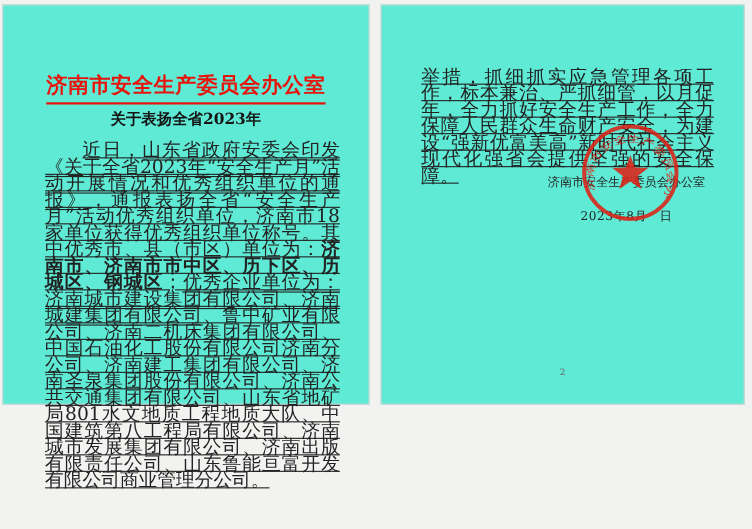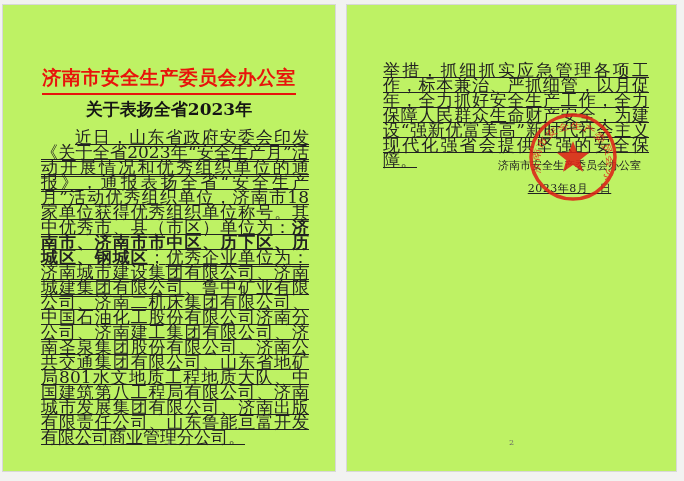--- a/index.html
+++ b/index.html
@@ -5,36 +5,36 @@
   html,body{margin:0;padding:0;}
   body{
     width:684px;height:481px;
     background:#f2f2f1;
     font-family:"DejaVu Serif","Liberation Serif",serif;
     color:#1c1c1c;
     -webkit-font-smoothing:antialiased;
   }
   .viewer{position:relative;width:684px;height:481px;overflow:hidden;}
   .page{
-    position:absolute;top:4px;height:468px;background:#bef264;
+    position:absolute;top:4px;height:364px;background:#5eead4;
     border:1px solid #d8d8d8;box-sizing:border-box;
   }
   .page-1{left:2px;width:334px;}
   .page-2{left:346px;width:331px;}
 
   
   .red-header{margin-top:60px;text-align:center;}
   .red-header .hd{
     display:inline-block;
     font-size:19px;font-weight:bold;letter-spacing:0.5px;
     color:#e8130b;border-bottom:2px solid #e8130b;padding-bottom:2px;
   }
   .doc-title{
     margin-top:6px;text-align:center;font-weight:bold;
-    font-size:17px;line-height:17px;color:#151515;
+    font-size:14px;line-height:17px;color:#151515;
   }
   .body-text{
     margin:12px 26px 0 38px;
     font-size:17px;line-height:15px;
     text-align:justify;text-justify:inter-character;
     color:#222;
     text-decoration:underline;
   }
   .body-text p{margin:0;}
   .p-indent{text-indent:2em;}
@@ -47,21 +47,21 @@
     position:absolute;bottom:24px;left:0;width:100%;
     text-align:center;font-size:8px;color:#666;
   }
 
   
   .body-text-2{margin:58px 27px 0 36px;}
   .sign-block{
     position:absolute;top:153px;left:150px;width:145px;
     text-align:center;font-size:11px;line-height:15px;color:#222;
   }
-  .sign-date{margin-top:8px;letter-spacing:0.5px;text-decoration:underline;}
+  .sign-date{margin-top:16px;letter-spacing:0.5px;}
   .seal{position:absolute;top:106px;left:180px;width:92px;height:92px;opacity:0.88;}
 </style>
 </head>
 <body>
 
 <div class="viewer">
 
   <div class="page page-1">
     <div class="red-header">
       <span class="hd">济南市安全生产委员会办公室</span>

